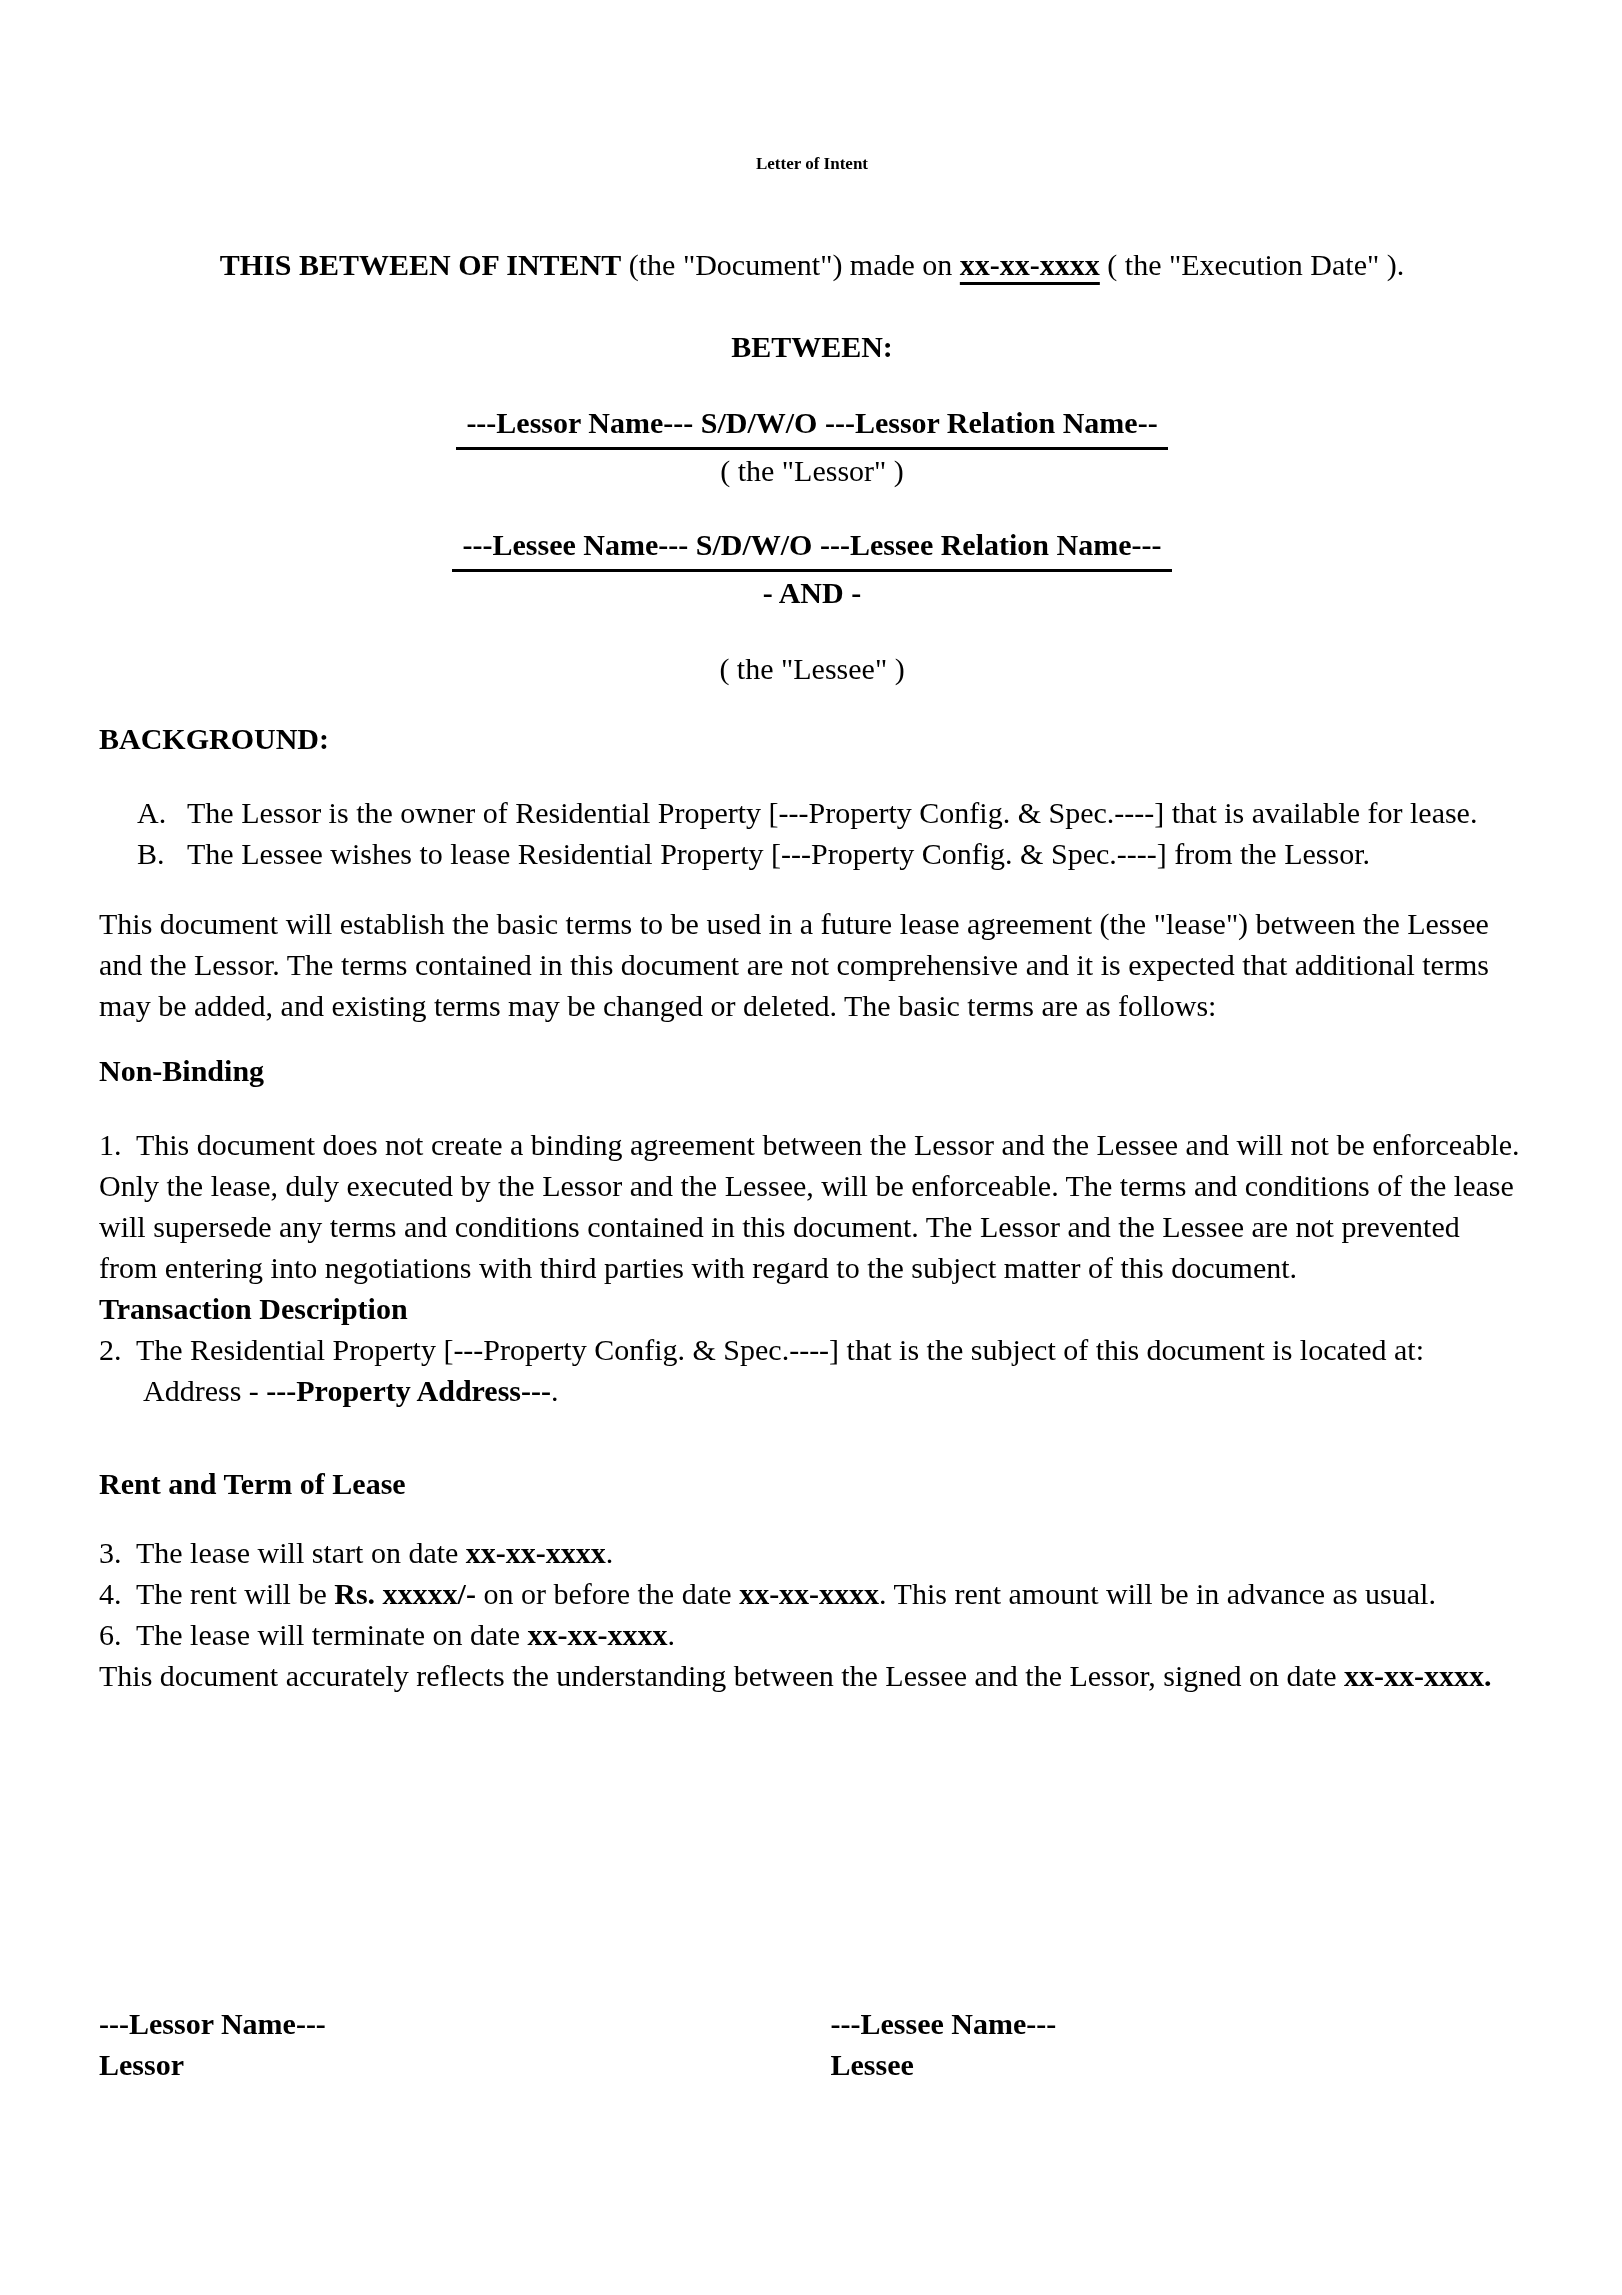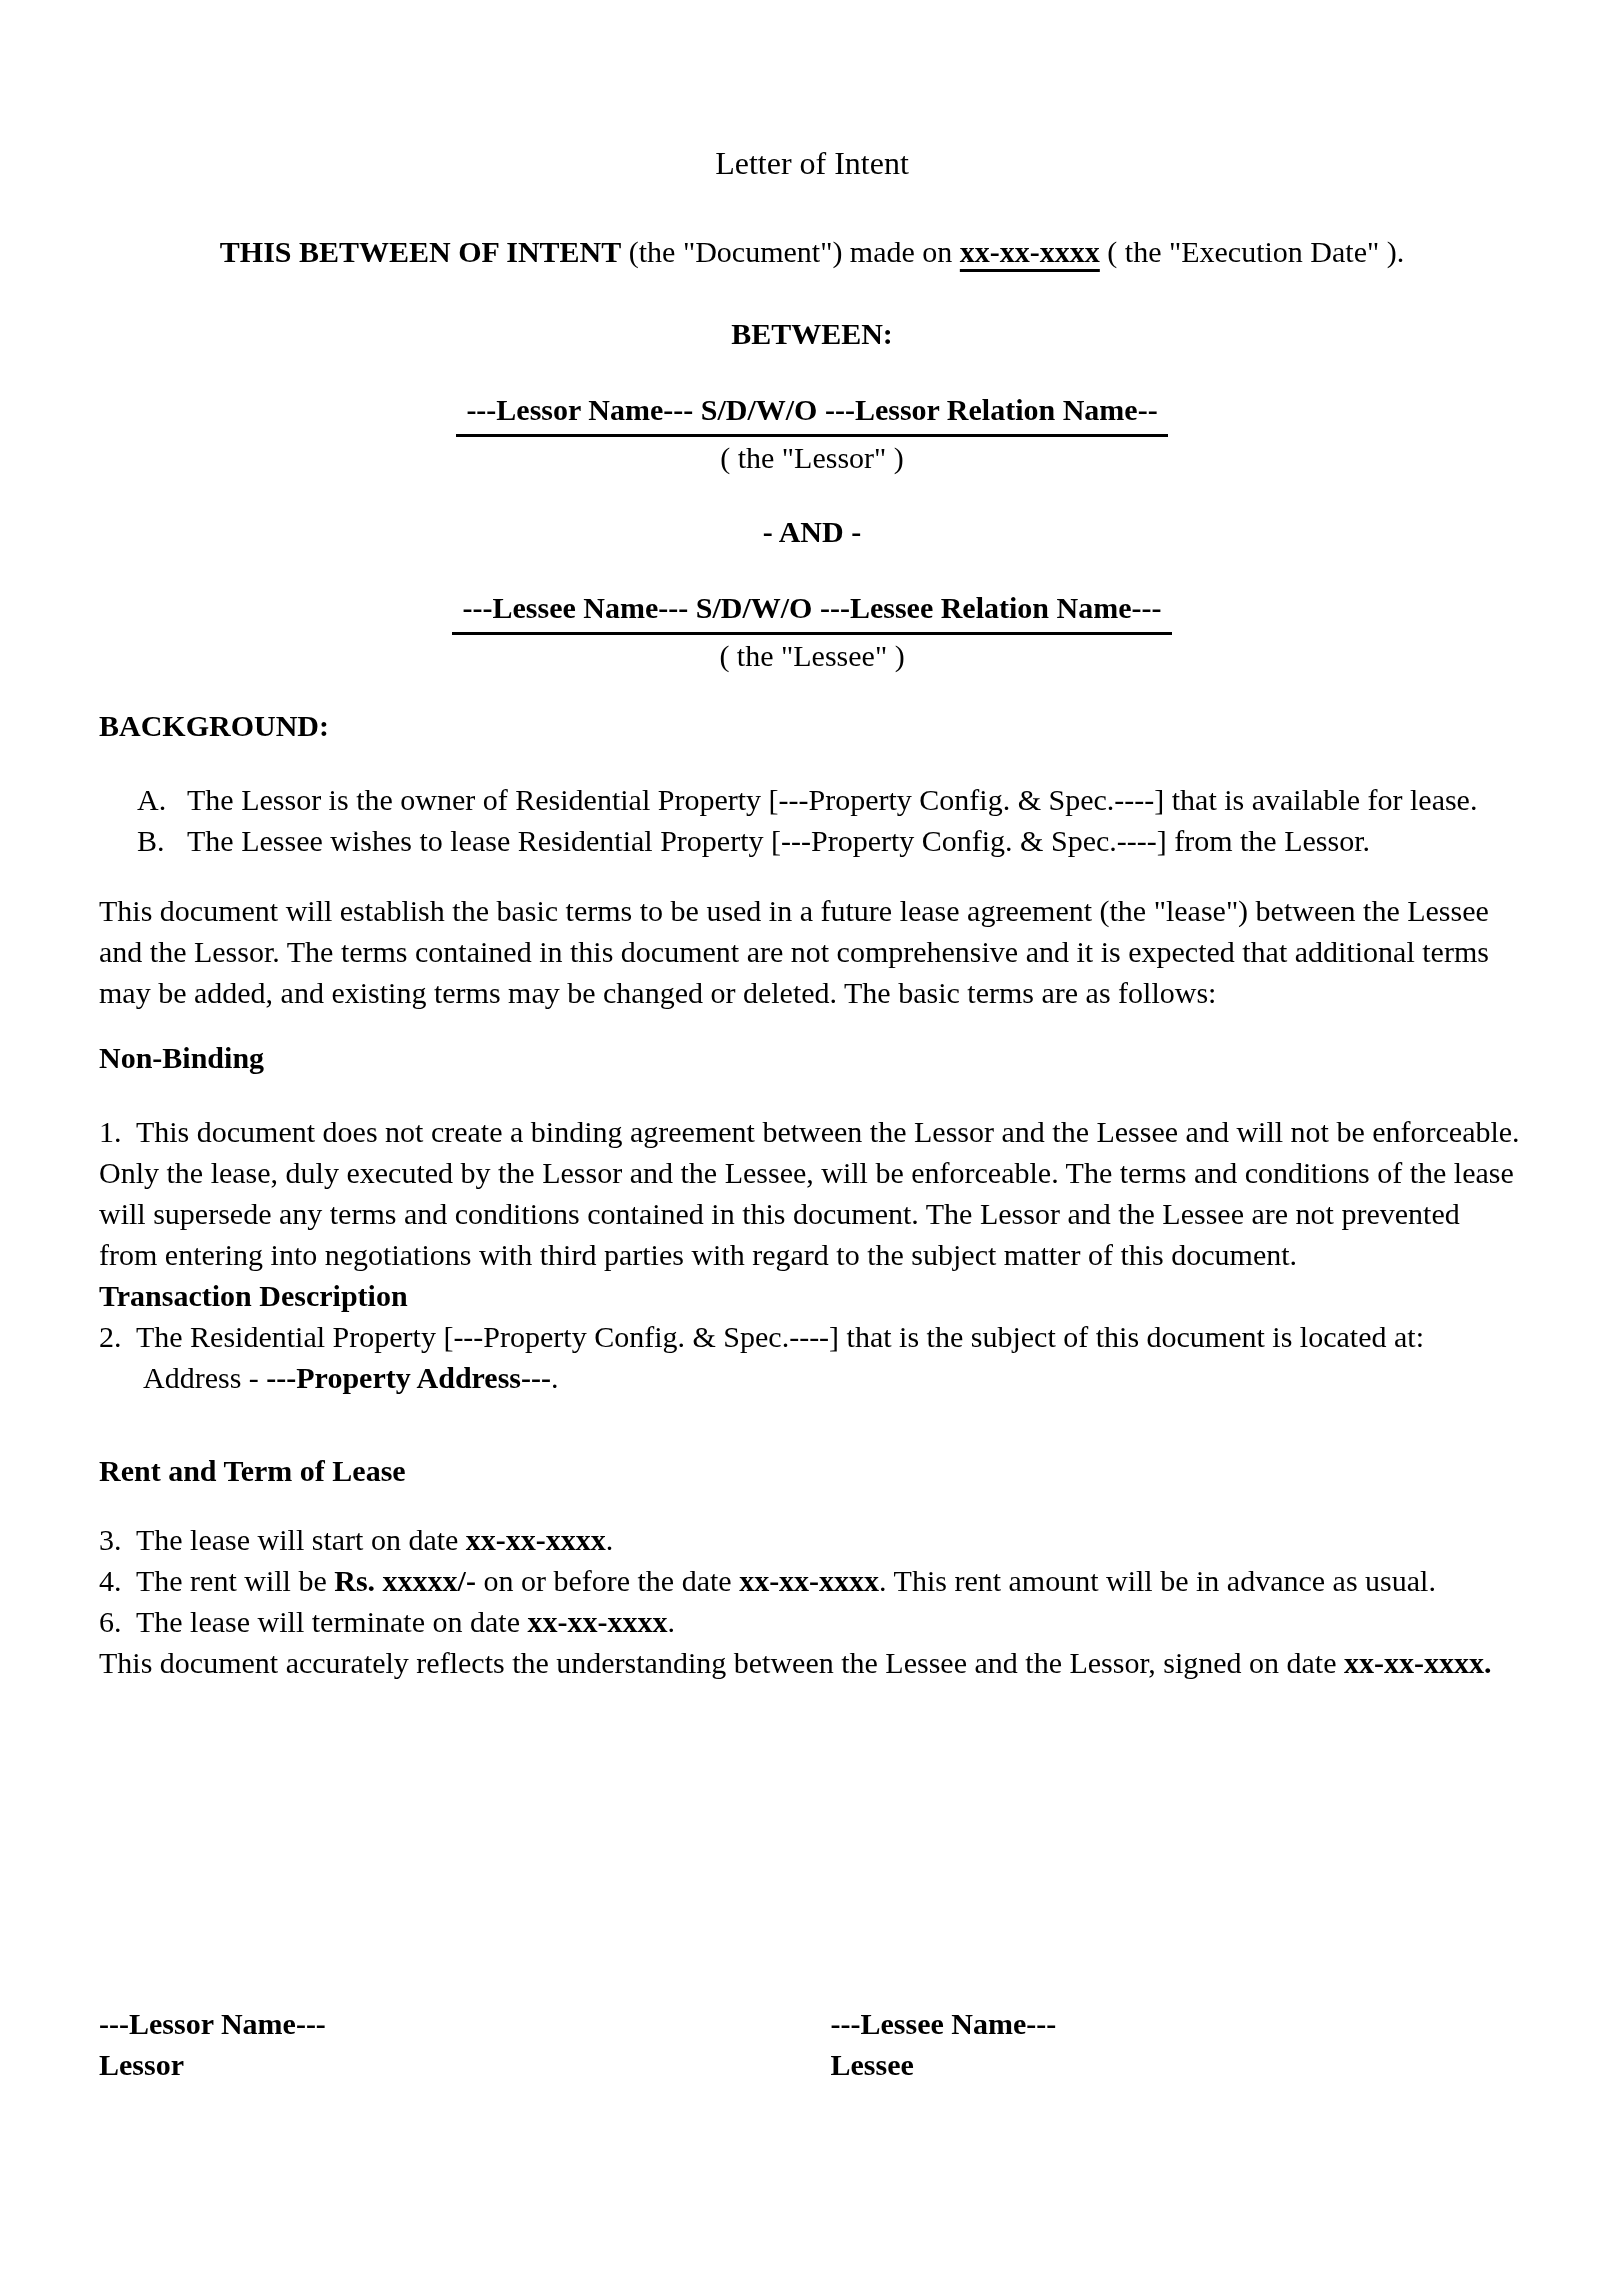--- a/index.html
+++ b/index.html
@@ -21,23 +21,23 @@
     flex-direction: column;
   }
   .center { text-align: center; }
   .b { font-weight: bold; }
   .u {
     text-decoration: underline;
     text-decoration-thickness: 3.3px;
     text-underline-offset: 6.5px;
   }
   .doc-title {
-    font-size: 32px;
-    font-weight: normal;
-    margin-bottom: 47px;
+    font-size: 17px;
+    font-weight: bold;
+    margin-bottom: 60px;
   }
   .intro-line { margin-bottom: 33px; }
   .between-label {
     font-weight: bold;
     margin-bottom: 35px;
     margin-top: 8px;
   }
   .party-headline {
     font-weight: bold;
   }
@@ -89,25 +89,25 @@
 
   <div class="center intro-line"><span class="b">THIS BETWEEN OF INTENT</span><span> (the "Document") made on </span><span class="b u">xx-xx-xxxx</span><span> ( the "Execution Date" ).</span></div>
 
   <div class="center between-label">BETWEEN:</div>
 
   <div class="center party-headline">
     <span class="rule">---Lessor Name--- S/D/W/O ---Lessor Relation Name--</span>
   </div>
   <div class="center party-subline">( the "Lessor" )</div>
 
-  <div class="center and-separator">- AND -</div>
-
   <div class="center party-headline">
     <span class="rule">---Lessee Name--- S/D/W/O ---Lessee Relation Name---</span>
   </div>
+
+  <div class="center and-separator">- AND -</div>
   <div class="center party-subline last">( the "Lessee" )</div>
 
   <div class="section-heading gap-after">BACKGROUND:</div>
 
   <div class="bg-list">
     <div class="bg-item">
       <div class="bg-item-label">A.</div>
       <div class="bg-item-text">The Lessor is the owner of Residential Property [---Property Config. &amp; Spec.----] that is available for lease.</div>
     </div>
     <div class="bg-item">

